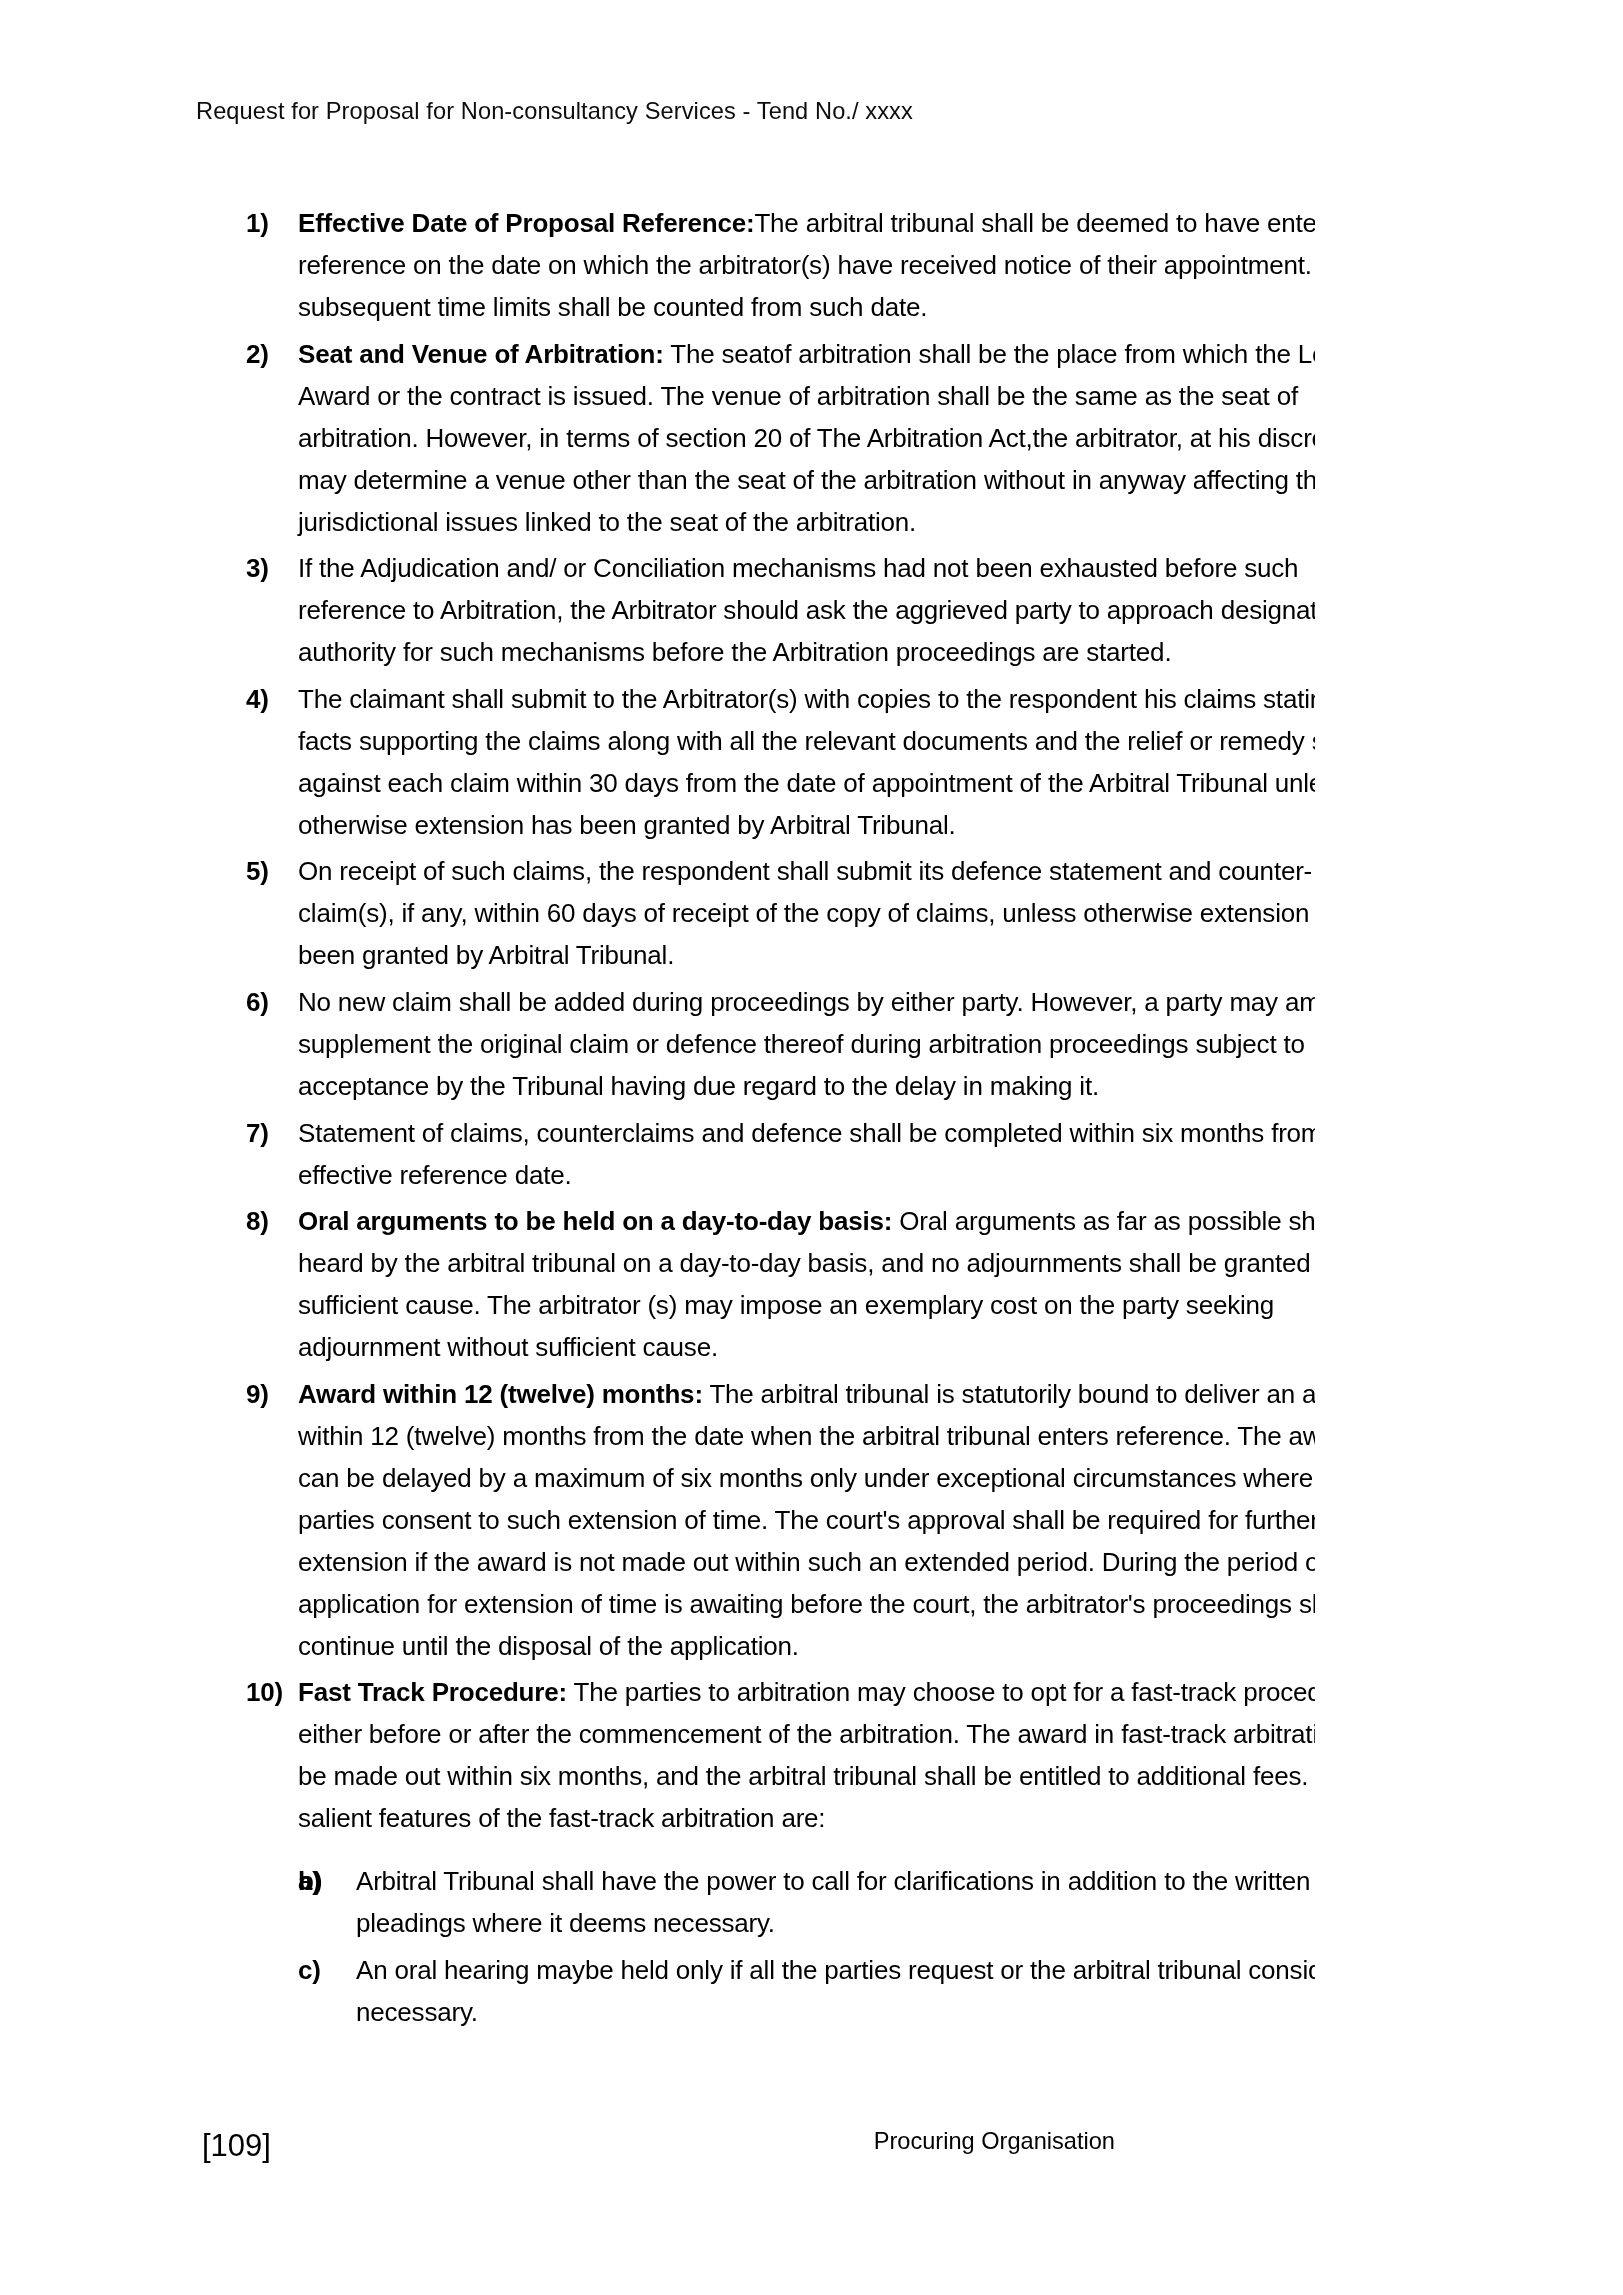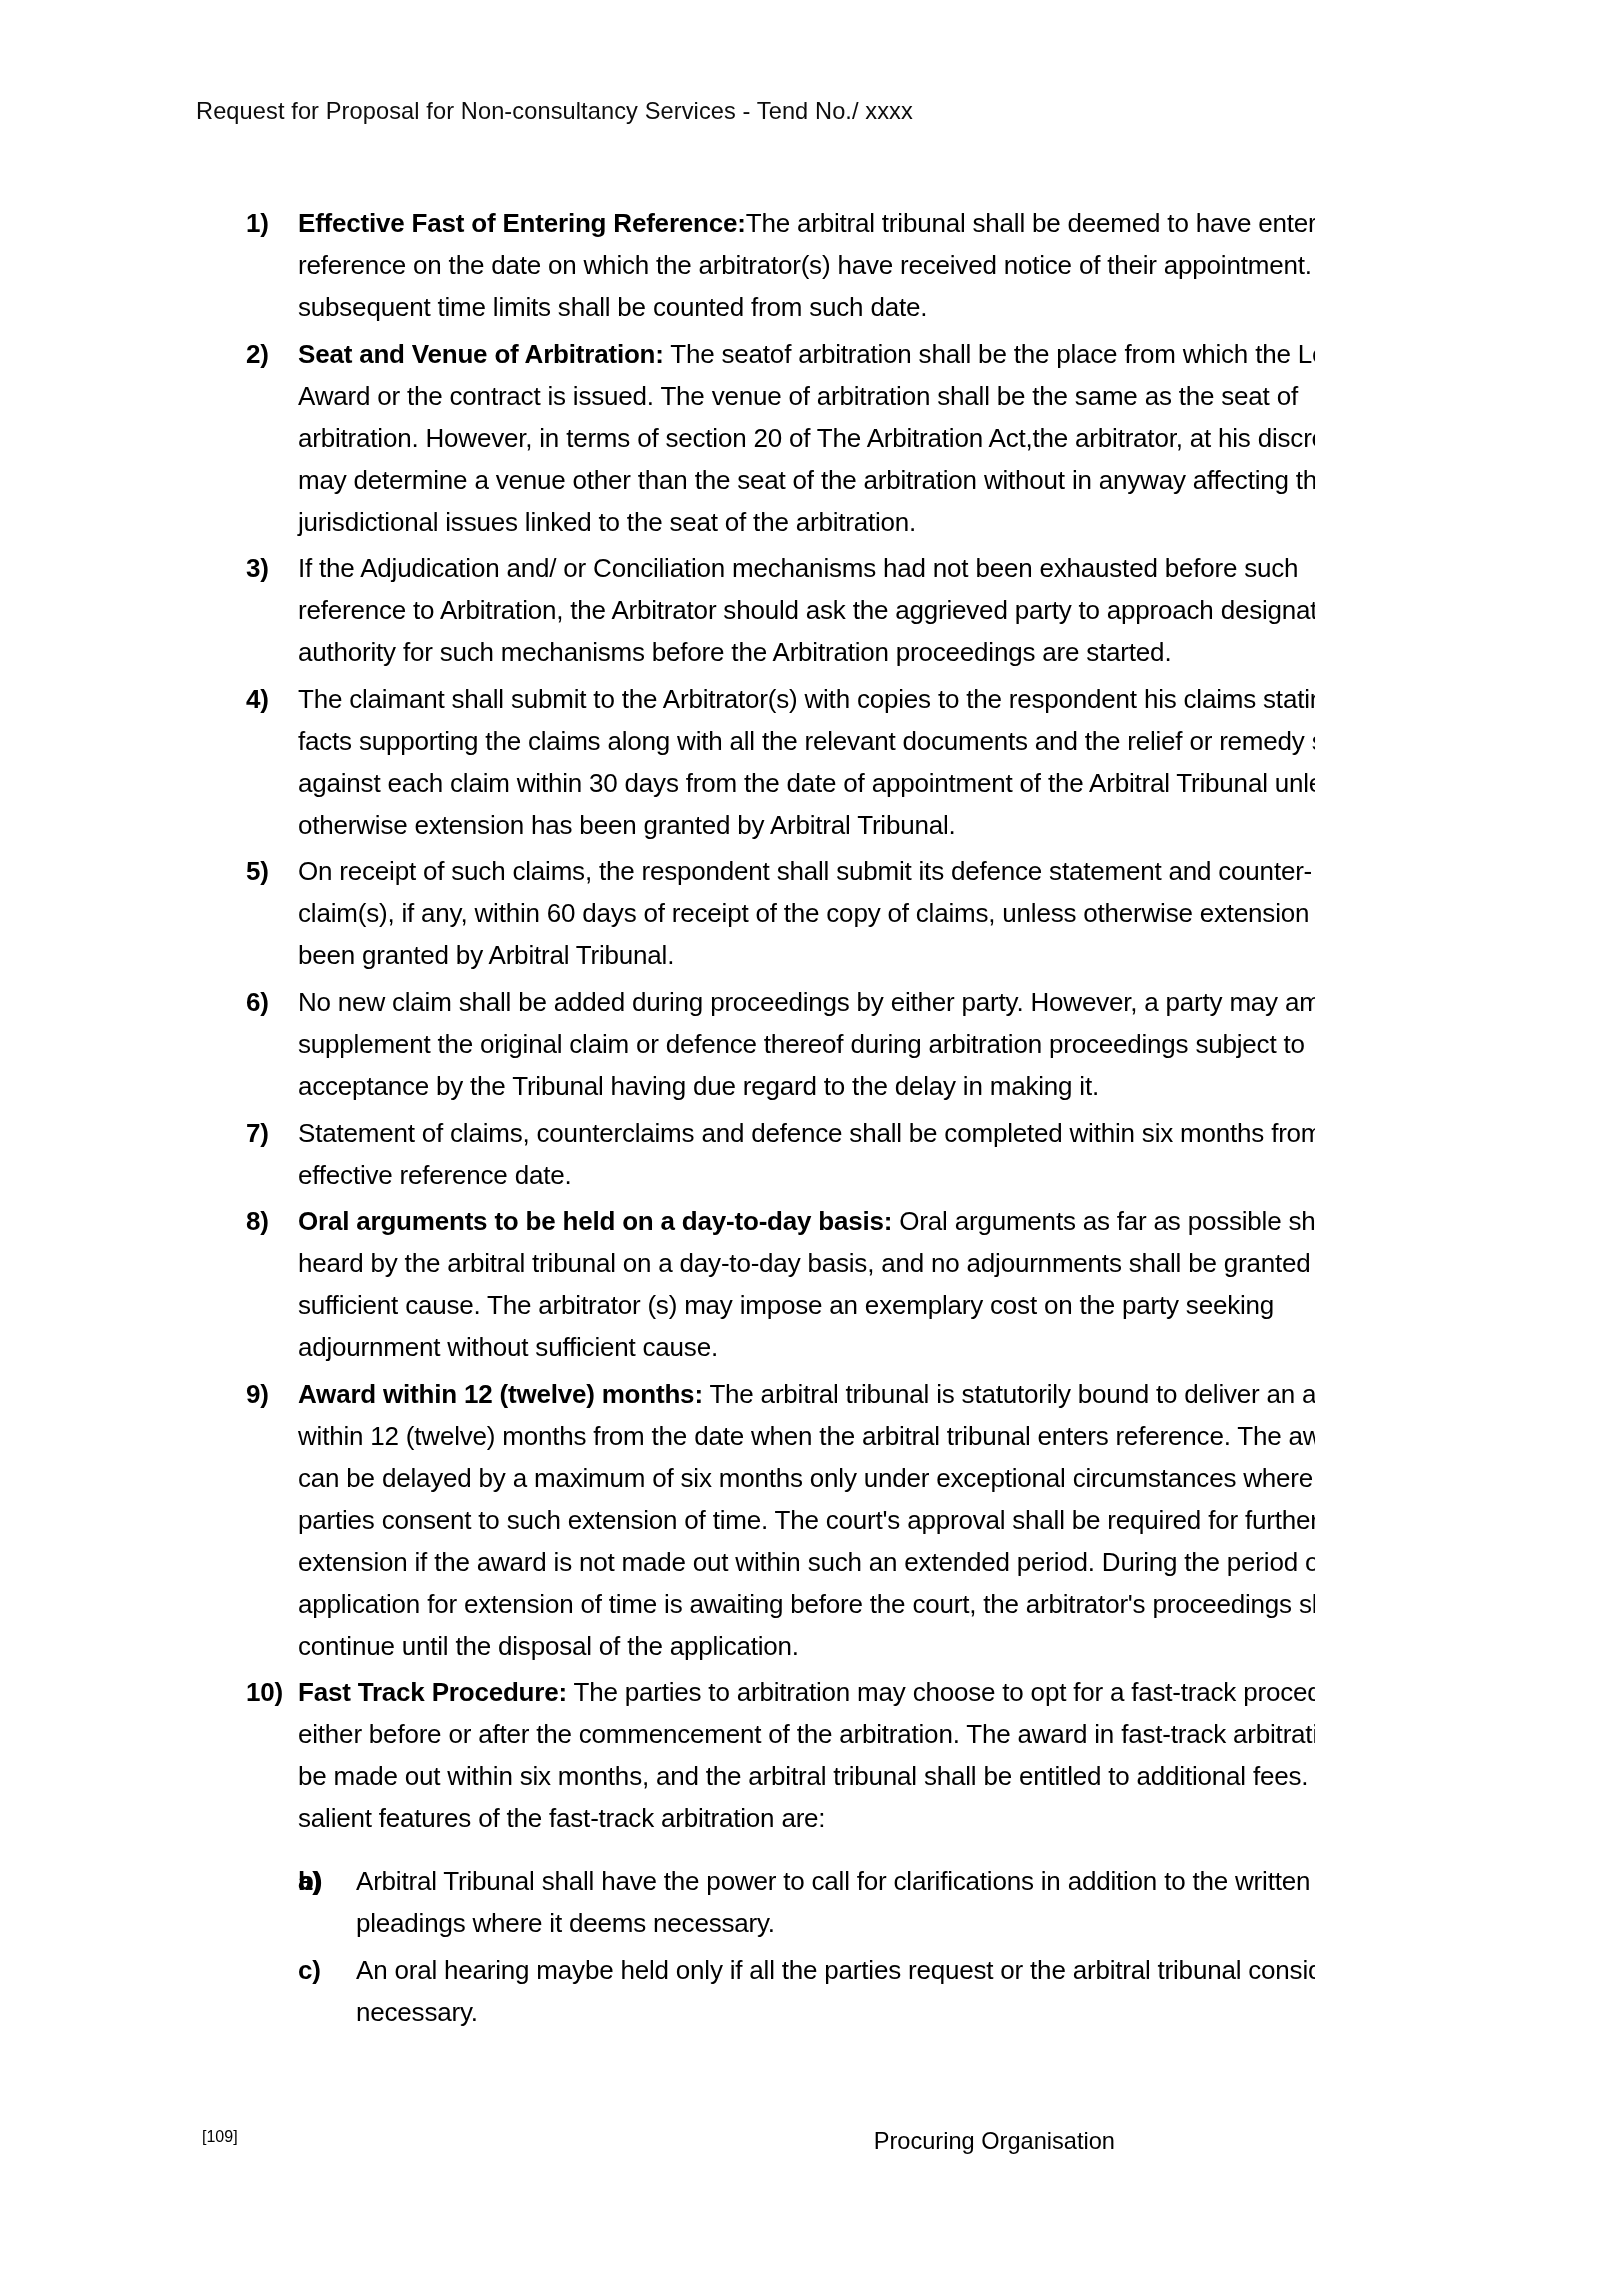--- a/index.html
+++ b/index.html
@@ -44,41 +44,41 @@
   .label{font-weight:bold;}
   .sublist{
     margin-top:21px;
     padding-left:58px;
   }
   .sublist .item .num{left:-58px;}
   .footer-left{
     position:absolute;
     left:202px;
     top:2128px;
-    font-size:16px;
+    font-size:31px;
     text-align:right;
   }
   .footer-right{
     position:absolute;
     right:200px;
     top:2128px;
     font-size:23.6px;
     margin-left:16px;
   }
 </style>
 </head>
 <body>
 
 <div class="page">
 
   <div class="header">Request for Proposal for Non-consultancy Services - Tend No./ xxxx</div>
 
   <div class="list">
 
-    <div class="item"><span class="num">1)</span><span class="label">Effective Fast of Entering Reference:</span><span class="text">The arbitral tribunal shall be deemed to have entered the reference on the date on which the arbitrator(s) have received notice of their appointment. All subsequent time limits shall be counted from such date.</span></div>
+    <div class="item"><span class="num">1)</span><span class="label">Effective Date of Proposal Reference:</span><span class="text">The arbitral tribunal shall be deemed to have entered the reference on the date on which the arbitrator(s) have received notice of their appointment. All subsequent time limits shall be counted from such date.</span></div>
 
     <div class="item"><span class="num">2)</span><span class="label">Seat and Venue of Arbitration:</span><span class="text"> The seatof arbitration shall be the place from which the Letterof Award or the contract is issued. The venue of arbitration shall be the same as the seat of arbitration. However, in terms of section 20 of The Arbitration Act,the arbitrator, at his discretion, may determine a venue other than the seat of the arbitration without in anyway affecting the legal jurisdictional issues linked to the seat of the arbitration.</span></div>
 
     <div class="item"><span class="num">3)</span><span class="label"></span><span class="text">If the Adjudication and/ or Conciliation mechanisms had not been exhausted before such reference to Arbitration, the Arbitrator should ask the aggrieved party to approach designated authority for such mechanisms before the Arbitration proceedings are started.</span></div>
 
     <div class="item"><span class="num">4)</span><span class="label"></span><span class="text">The claimant shall submit to the Arbitrator(s) with copies to the respondent his claims stating the facts supporting the claims along with all the relevant documents and the relief or remedy sought against each claim within 30 days from the date of appointment of the Arbitral Tribunal unless otherwise extension has been granted by Arbitral Tribunal.</span></div>
 
     <div class="item"><span class="num">5)</span><span class="label"></span><span class="text">On receipt of such claims, the respondent shall submit its defence statement and counter-claim(s), if any, within 60 days of receipt of the copy of claims, unless otherwise extension has been granted by Arbitral Tribunal.</span></div>
 
     <div class="item"><span class="num">6)</span><span class="label"></span><span class="text">No new claim shall be added during proceedings by either party. However, a party may amend or supplement the original claim or defence thereof during arbitration proceedings subject to acceptance by the Tribunal having due regard to the delay in making it.</span></div>

